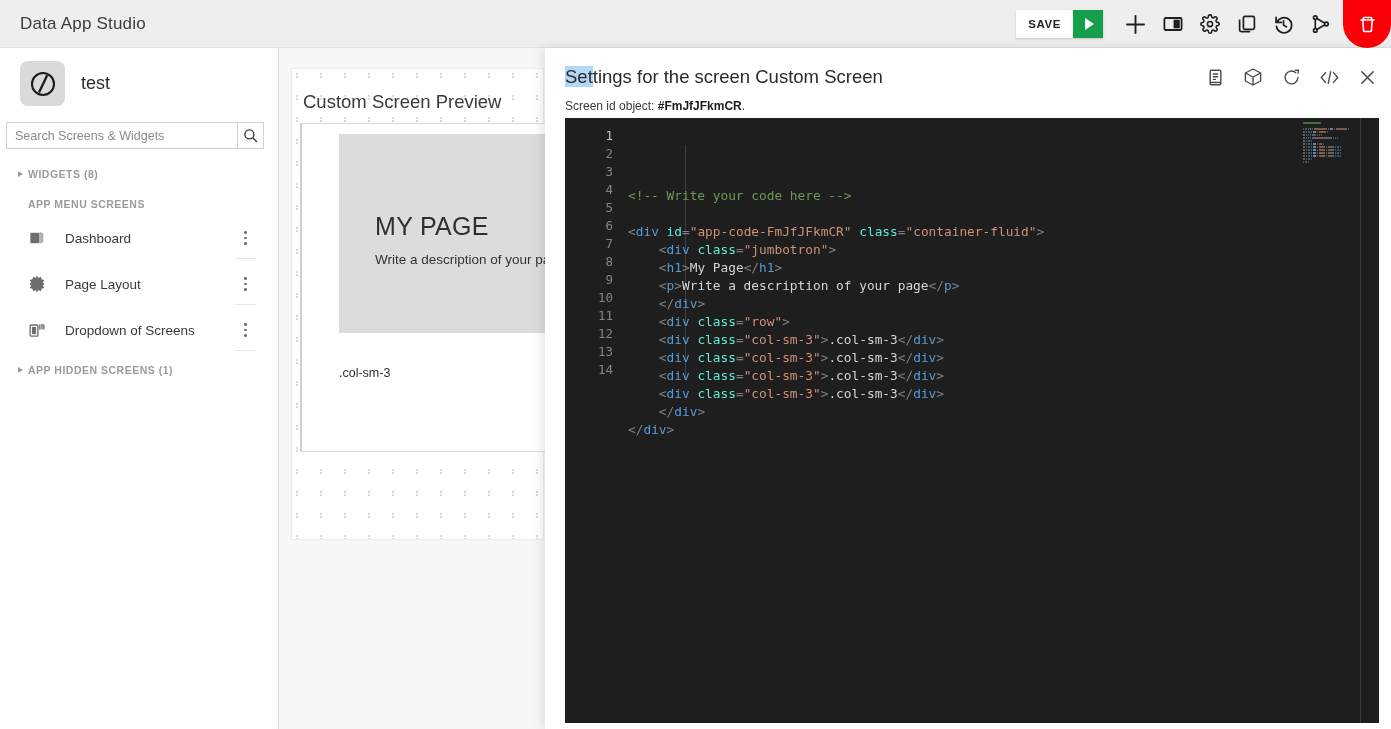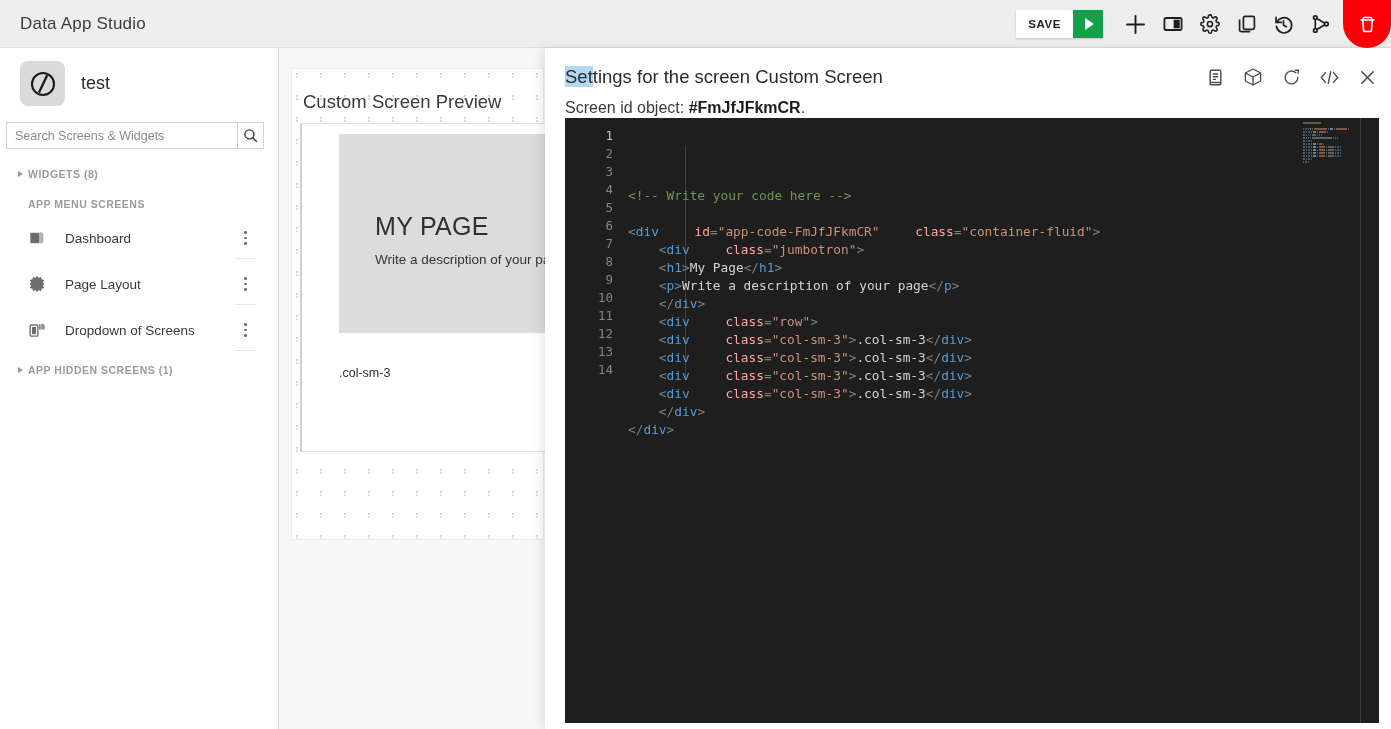--- a/index.html
+++ b/index.html
@@ -149,21 +149,21 @@
   
   .modal {
     position: absolute; left: 545px; top: 48px; width: 846px; height: 681px;
     background: #ffffff; box-shadow: -3px 0 10px rgba(0,0,0,.10);
   }
   .modal-title {
     position: absolute; left: 20px; top: 18px; font-size: 18.5px; color: #2b2b2b;
   }
   .modal-title .sel { background: #b3d7f7; }
   .modal-sub {
-    position: absolute; left: 20px; top: 51px; font-size: 16px; color: #3a3a3a;
+    position: absolute; left: 20px; top: 51px; font-size: 12px; color: #3a3a3a;
   }
   .modal-sub b { font-weight: bold; color: #1c1c1c; }
   .modal-actions {
     position: absolute; right: 12px; top: 17px; display: flex; align-items: center; gap: 14px;
   }
   .ma-icon { width: 24px; height: 24px; display: flex; align-items: center;
     justify-content: center; cursor: pointer; color: #4a4a4a; }
 
   
   .editor {
@@ -181,21 +181,21 @@
     font-family: "DejaVu Sans Mono", monospace; font-size: 12.8px;
     color: #d4d4d4; white-space: pre; overflow: hidden;
   }
   .code .line { height: 18px; line-height: 18px; padding-left: 5px; position: relative; }
   .indent-guide {
     position: absolute; left: 62px; top: 27px; width: 1px; height: 234px;
     background: #404040;
   }
   .t-comment { color: #6a9955; }
   .t-tag     { color: #569cd6; }
-  .t-attr    { color: #fca5a5; margin-left: 28px; }
+  .t-attr    { color: #5eead4; }
   .t-str     { color: #ce9178; }
   .t-punc    { color: #808080; }
   .t-txt     { color: #d4d4d4; }
   .minimap {
     position: absolute; right: 19px; top: 4px; width: 57px; height: 42px; opacity: .85;
   }
   .mm-row { height: 2px; margin-bottom: 1px; display: flex; gap: 1px; }
   .mm-b { height: 2px; border-radius: 0; }
   .editor-vline {
     position: absolute; right: 18px; top: 0; width: 1px; height: 605px; background: #3a3a3a;

